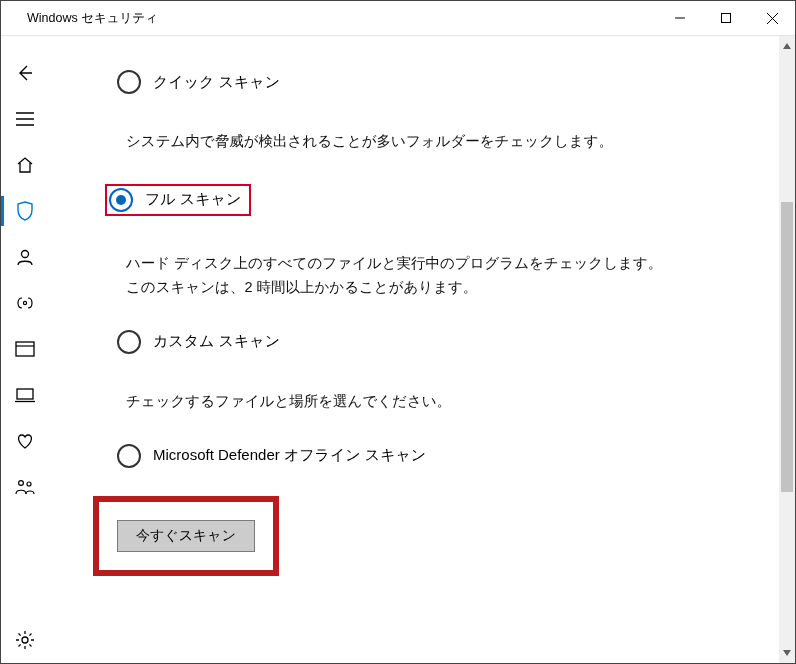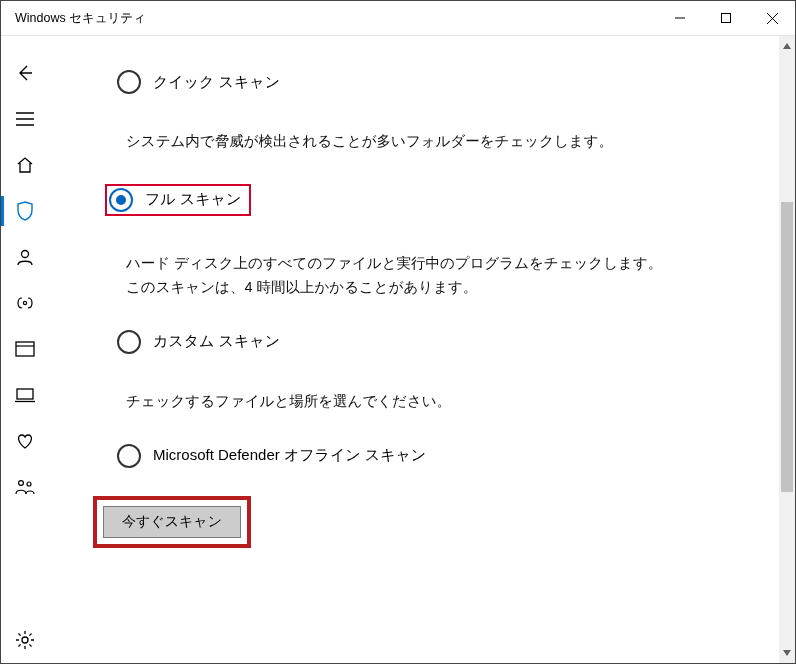--- a/index.html
+++ b/index.html
@@ -19,21 +19,21 @@
     display: flex;
     flex-direction: column;
     box-sizing: border-box;
     border: 1px solid #444;
   }
   .titlebar {
     height: 34px;
     display: flex;
     align-items: center;
     justify-content: space-between;
-    padding-left: 14px;
+    padding-left: 26px;
     border-bottom: 1px solid #e5e5e5;
     font-size: 12.5px;
   }
   .win-controls {
     display: flex;
     align-items: center;
     height: 100%;
   }
   .win-btn {
     width: 46px;
@@ -126,24 +126,24 @@
   }
   .highlight-box {
     border: 2px solid #d4002a;
     display: inline-flex;
     align-items: center;
     padding: 2px 8px 2px 2px;
     gap: 12px;
   }
   .scan-btn-wrap {
     display: inline-block;
-    border: 4px solid #b91c1c;
+    border: 6px solid #b91c1c;
     margin-top: 18px;
     margin-left: 0;
-    padding: 6px;
+    padding: 18px;
   }
   .scan-btn {
     background: #cccccc;
     border: 1px solid #7a7a7a;
     padding: 6px 18px;
     font-size: 14px;
     font-family: inherit;
   }
   .vscroll {
     width: 16px;
@@ -287,21 +287,21 @@
 
         
         <div style="margin-bottom:10px;padding-left:12px;">
           <span class="highlight-box">
             <span class="radio-outer checked">
                 <span class="radio-inner"></span>
               </span>
             <span class="radio-label">フル スキャン</span>
           </span>
         </div>
-        <div class="option-desc">ハード ディスク上のすべてのファイルと実行中のプログラムをチェックします。このスキャンは、4 時間以上かかることがあります。</div>
+        <div class="option-desc">ハード ディスク上のすべてのファイルと実行中のプログラムをチェックします。このスキャンは、2 時間以上かかることがあります。</div>
 
         
         <div class="radio-row">
           <span class="radio-outer"></span>
           <span class="radio-label">カスタム スキャン</span>
         </div>
         <div class="option-desc">チェックするファイルと場所を選んでください。</div>
 
         
         <div class="radio-row">

